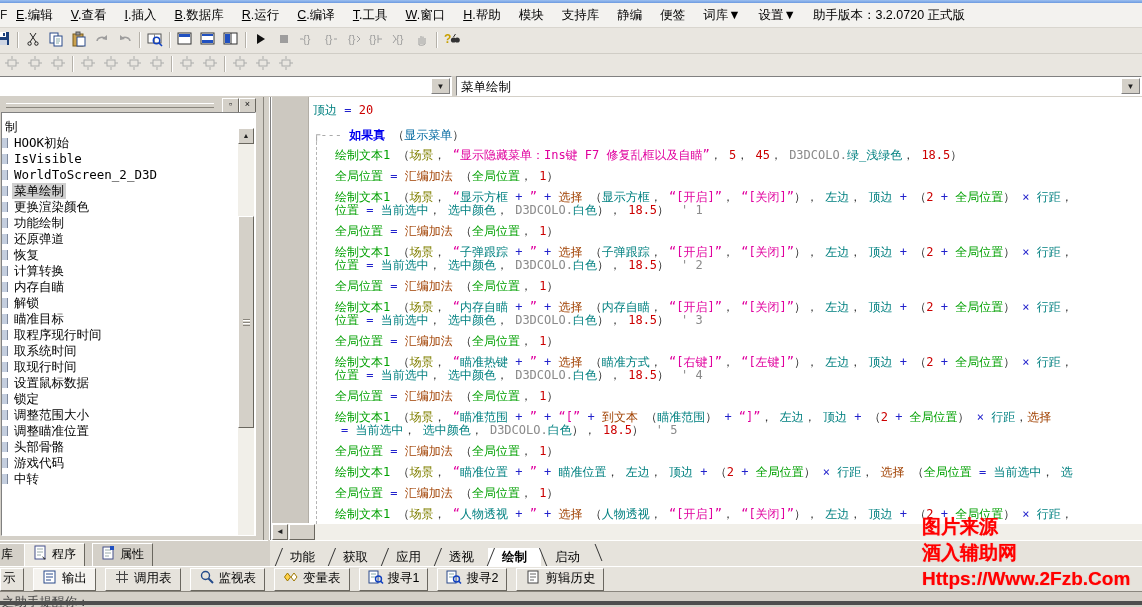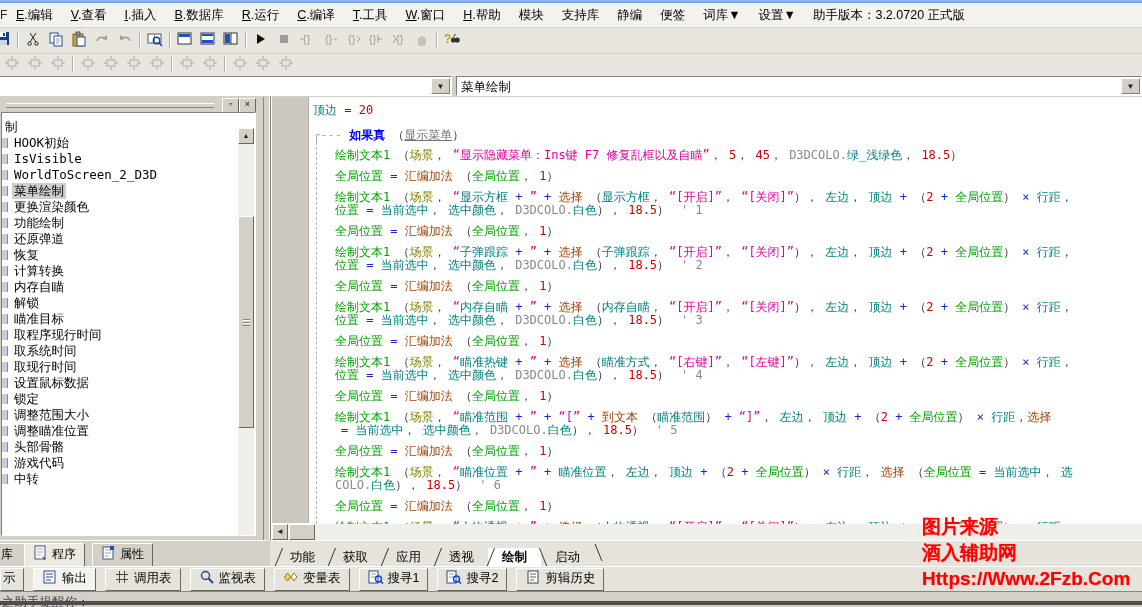--- a/index.html
+++ b/index.html
@@ -272,40 +272,39 @@
           <rect x="9" y="1" width="4" height="4" fill="#2050c0"></rect>
         </svg></span>属性</span>
   </div>
 <div id="splitter" class="abs"></div>
 
 <div id="editor" class="abs">
   <div id="gutter"></div>
   <div id="block-guide"></div>
   <div id="code-lines">
       <div class="cl" style="margin-top: 4px; padding-left: 4px;"><span style="color: rgb(0, 128, 128);">顶边</span><span style="color: rgb(34, 34, 204);"> = </span><span style="color: rgb(204, 0, 0);">20</span></div>
-      <div class="cl" style="margin-top: 12px; padding-left: 4px;"><span style="color: rgb(170, 170, 170);">┌--- </span><span style="color: rgb(0, 0, 238); font-weight: bold;">如果真</span><span style="color: rgb(56, 56, 56);"> （</span><span style="color: #737373; text-decoration: underline;">显示菜单</span><span style="color: rgb(56, 56, 56);">）</span></div>
+      <div class="cl" style="margin-top: 12px; padding-left: 4px;"><span style="color: rgb(170, 170, 170);">┌--- </span><span style="color: rgb(0, 0, 238); font-weight: bold;">如果真</span><span style="color: rgb(56, 56, 56);"> （</span><span style="color: #0369a1;">显示菜单</span><span style="color: rgb(56, 56, 56);">）</span></div>
       <div class="cl" style="margin-top: 7px; padding-left: 26px;"><span style="color: rgb(0, 160, 0);">绘制文本1</span><span style="color: rgb(56, 56, 56);"> （</span><span style="color: rgb(128, 128, 0);">场景</span><span style="color: rgb(56, 56, 56);">， </span><span style="color: rgb(224, 0, 158);">“显示隐藏菜单：Ins键 F7 修复乱框以及自瞄”</span><span style="color: rgb(56, 56, 56);">， </span><span style="color: rgb(204, 0, 0);">5</span><span style="color: rgb(56, 56, 56);">， </span><span style="color: rgb(204, 0, 0);">45</span><span style="color: rgb(56, 56, 56);">， </span><span style="color: rgb(138, 138, 138);">D3DCOLO.</span><span style="color: rgb(0, 128, 128);">绿_浅绿色</span><span style="color: rgb(56, 56, 56);">， </span><span style="color: rgb(204, 0, 0);">18.5</span><span style="color: rgb(56, 56, 56);">）</span></div>
       <div class="cl" style="margin-top: 8px; padding-left: 26px;"><span style="color: rgb(0, 160, 0);">全局位置</span><span style="color: rgb(34, 34, 204);"> = </span><span style="color: rgb(160, 64, 0);">汇编加法</span><span style="color: rgb(56, 56, 56);"> （</span><span style="color: rgb(0, 160, 0);">全局位置</span><span style="color: rgb(56, 56, 56);">， </span><span style="color: rgb(204, 0, 0);">1</span><span style="color: rgb(56, 56, 56);">）</span></div>
       <div class="cl" style="margin-top: 8px; padding-left: 26px;"><span style="color: rgb(0, 160, 0);">绘制文本1</span><span style="color: rgb(56, 56, 56);"> （</span><span style="color: rgb(128, 128, 0);">场景</span><span style="color: rgb(56, 56, 56);">， </span><span style="color: rgb(224, 0, 158);">“</span><span style="color: rgb(0, 128, 128);">显示方框</span><span style="color: rgb(34, 34, 204);"> + </span><span style="color: rgb(224, 0, 158);">”</span><span style="color: rgb(34, 34, 204);"> + </span><span style="color: rgb(160, 64, 0);">选择</span><span style="color: rgb(56, 56, 56);"> （</span><span style="color: rgb(0, 128, 128);">显示方框</span><span style="color: rgb(56, 56, 56);">， </span><span style="color: rgb(224, 0, 158);">“[开启]”</span><span style="color: rgb(56, 56, 56);">， </span><span style="color: rgb(224, 0, 158);">“[关闭]”</span><span style="color: rgb(56, 56, 56);">）， </span><span style="color: rgb(0, 128, 128);">左边</span><span style="color: rgb(56, 56, 56);">， </span><span style="color: rgb(0, 128, 128);">顶边</span><span style="color: rgb(34, 34, 204);"> + </span><span style="color: rgb(56, 56, 56);">（</span><span style="color: rgb(204, 0, 0);">2</span><span style="color: rgb(34, 34, 204);"> + </span><span style="color: rgb(0, 160, 0);">全局位置</span><span style="color: rgb(56, 56, 56);">）</span><span style="color: rgb(34, 34, 204);"> × </span><span style="color: rgb(0, 128, 128);">行距</span><span style="color: rgb(56, 56, 56);">，</span></div>
       <div class="cl" style="margin-top: 0px; padding-left: 26px;"><span style="color: rgb(0, 160, 0);">位置</span><span style="color: rgb(34, 34, 204);"> = </span><span style="color: rgb(0, 128, 128);">当前选中</span><span style="color: rgb(56, 56, 56);">， </span><span style="color: rgb(0, 128, 128);">选中颜色</span><span style="color: rgb(56, 56, 56);">， </span><span style="color: rgb(138, 138, 138);">D3DCOLO.</span><span style="color: rgb(0, 128, 128);">白色</span><span style="color: rgb(56, 56, 56);">）， </span><span style="color: rgb(204, 0, 0);">18.5</span><span style="color: rgb(56, 56, 56);">）</span><span style="color: rgb(138, 138, 138);">　' 1</span></div>
       <div class="cl" style="margin-top: 8px; padding-left: 26px;"><span style="color: rgb(0, 160, 0);">全局位置</span><span style="color: rgb(34, 34, 204);"> = </span><span style="color: rgb(160, 64, 0);">汇编加法</span><span style="color: rgb(56, 56, 56);"> （</span><span style="color: rgb(0, 160, 0);">全局位置</span><span style="color: rgb(56, 56, 56);">， </span><span style="color: rgb(204, 0, 0);">1</span><span style="color: rgb(56, 56, 56);">）</span></div>
       <div class="cl" style="margin-top: 8px; padding-left: 26px;"><span style="color: rgb(0, 160, 0);">绘制文本1</span><span style="color: rgb(56, 56, 56);"> （</span><span style="color: rgb(128, 128, 0);">场景</span><span style="color: rgb(56, 56, 56);">， </span><span style="color: rgb(224, 0, 158);">“</span><span style="color: rgb(0, 128, 128);">子弹跟踪</span><span style="color: rgb(34, 34, 204);"> + </span><span style="color: rgb(224, 0, 158);">”</span><span style="color: rgb(34, 34, 204);"> + </span><span style="color: rgb(160, 64, 0);">选择</span><span style="color: rgb(56, 56, 56);"> （</span><span style="color: rgb(0, 128, 128);">子弹跟踪</span><span style="color: rgb(56, 56, 56);">， </span><span style="color: rgb(224, 0, 158);">“[开启]”</span><span style="color: rgb(56, 56, 56);">， </span><span style="color: rgb(224, 0, 158);">“[关闭]”</span><span style="color: rgb(56, 56, 56);">）， </span><span style="color: rgb(0, 128, 128);">左边</span><span style="color: rgb(56, 56, 56);">， </span><span style="color: rgb(0, 128, 128);">顶边</span><span style="color: rgb(34, 34, 204);"> + </span><span style="color: rgb(56, 56, 56);">（</span><span style="color: rgb(204, 0, 0);">2</span><span style="color: rgb(34, 34, 204);"> + </span><span style="color: rgb(0, 160, 0);">全局位置</span><span style="color: rgb(56, 56, 56);">）</span><span style="color: rgb(34, 34, 204);"> × </span><span style="color: rgb(0, 128, 128);">行距</span><span style="color: rgb(56, 56, 56);">，</span></div>
       <div class="cl" style="margin-top: 0px; padding-left: 26px;"><span style="color: rgb(0, 160, 0);">位置</span><span style="color: rgb(34, 34, 204);"> = </span><span style="color: rgb(0, 128, 128);">当前选中</span><span style="color: rgb(56, 56, 56);">， </span><span style="color: rgb(0, 128, 128);">选中颜色</span><span style="color: rgb(56, 56, 56);">， </span><span style="color: rgb(138, 138, 138);">D3DCOLO.</span><span style="color: rgb(0, 128, 128);">白色</span><span style="color: rgb(56, 56, 56);">）， </span><span style="color: rgb(204, 0, 0);">18.5</span><span style="color: rgb(56, 56, 56);">）</span><span style="color: rgb(138, 138, 138);">　' 2</span></div>
       <div class="cl" style="margin-top: 8px; padding-left: 26px;"><span style="color: rgb(0, 160, 0);">全局位置</span><span style="color: rgb(34, 34, 204);"> = </span><span style="color: rgb(160, 64, 0);">汇编加法</span><span style="color: rgb(56, 56, 56);"> （</span><span style="color: rgb(0, 160, 0);">全局位置</span><span style="color: rgb(56, 56, 56);">， </span><span style="color: rgb(204, 0, 0);">1</span><span style="color: rgb(56, 56, 56);">）</span></div>
       <div class="cl" style="margin-top: 8px; padding-left: 26px;"><span style="color: rgb(0, 160, 0);">绘制文本1</span><span style="color: rgb(56, 56, 56);"> （</span><span style="color: rgb(128, 128, 0);">场景</span><span style="color: rgb(56, 56, 56);">， </span><span style="color: rgb(224, 0, 158);">“</span><span style="color: rgb(0, 128, 128);">内存自瞄</span><span style="color: rgb(34, 34, 204);"> + </span><span style="color: rgb(224, 0, 158);">”</span><span style="color: rgb(34, 34, 204);"> + </span><span style="color: rgb(160, 64, 0);">选择</span><span style="color: rgb(56, 56, 56);"> （</span><span style="color: rgb(0, 128, 128);">内存自瞄</span><span style="color: rgb(56, 56, 56);">， </span><span style="color: rgb(224, 0, 158);">“[开启]”</span><span style="color: rgb(56, 56, 56);">， </span><span style="color: rgb(224, 0, 158);">“[关闭]”</span><span style="color: rgb(56, 56, 56);">）， </span><span style="color: rgb(0, 128, 128);">左边</span><span style="color: rgb(56, 56, 56);">， </span><span style="color: rgb(0, 128, 128);">顶边</span><span style="color: rgb(34, 34, 204);"> + </span><span style="color: rgb(56, 56, 56);">（</span><span style="color: rgb(204, 0, 0);">2</span><span style="color: rgb(34, 34, 204);"> + </span><span style="color: rgb(0, 160, 0);">全局位置</span><span style="color: rgb(56, 56, 56);">）</span><span style="color: rgb(34, 34, 204);"> × </span><span style="color: rgb(0, 128, 128);">行距</span><span style="color: rgb(56, 56, 56);">，</span></div>
       <div class="cl" style="margin-top: 0px; padding-left: 26px;"><span style="color: rgb(0, 160, 0);">位置</span><span style="color: rgb(34, 34, 204);"> = </span><span style="color: rgb(0, 128, 128);">当前选中</span><span style="color: rgb(56, 56, 56);">， </span><span style="color: rgb(0, 128, 128);">选中颜色</span><span style="color: rgb(56, 56, 56);">， </span><span style="color: rgb(138, 138, 138);">D3DCOLO.</span><span style="color: rgb(0, 128, 128);">白色</span><span style="color: rgb(56, 56, 56);">）， </span><span style="color: rgb(204, 0, 0);">18.5</span><span style="color: rgb(56, 56, 56);">）</span><span style="color: rgb(138, 138, 138);">　' 3</span></div>
       <div class="cl" style="margin-top: 8px; padding-left: 26px;"><span style="color: rgb(0, 160, 0);">全局位置</span><span style="color: rgb(34, 34, 204);"> = </span><span style="color: rgb(160, 64, 0);">汇编加法</span><span style="color: rgb(56, 56, 56);"> （</span><span style="color: rgb(0, 160, 0);">全局位置</span><span style="color: rgb(56, 56, 56);">， </span><span style="color: rgb(204, 0, 0);">1</span><span style="color: rgb(56, 56, 56);">）</span></div>
       <div class="cl" style="margin-top: 8px; padding-left: 26px;"><span style="color: rgb(0, 160, 0);">绘制文本1</span><span style="color: rgb(56, 56, 56);"> （</span><span style="color: rgb(128, 128, 0);">场景</span><span style="color: rgb(56, 56, 56);">， </span><span style="color: rgb(224, 0, 158);">“</span><span style="color: rgb(0, 128, 128);">瞄准热键</span><span style="color: rgb(34, 34, 204);"> + </span><span style="color: rgb(224, 0, 158);">”</span><span style="color: rgb(34, 34, 204);"> + </span><span style="color: rgb(160, 64, 0);">选择</span><span style="color: rgb(56, 56, 56);"> （</span><span style="color: rgb(0, 128, 128);">瞄准方式</span><span style="color: rgb(56, 56, 56);">， </span><span style="color: rgb(224, 0, 158);">“[右键]”</span><span style="color: rgb(56, 56, 56);">， </span><span style="color: rgb(224, 0, 158);">“[左键]”</span><span style="color: rgb(56, 56, 56);">）， </span><span style="color: rgb(0, 128, 128);">左边</span><span style="color: rgb(56, 56, 56);">， </span><span style="color: rgb(0, 128, 128);">顶边</span><span style="color: rgb(34, 34, 204);"> + </span><span style="color: rgb(56, 56, 56);">（</span><span style="color: rgb(204, 0, 0);">2</span><span style="color: rgb(34, 34, 204);"> + </span><span style="color: rgb(0, 160, 0);">全局位置</span><span style="color: rgb(56, 56, 56);">）</span><span style="color: rgb(34, 34, 204);"> × </span><span style="color: rgb(0, 128, 128);">行距</span><span style="color: rgb(56, 56, 56);">，</span></div>
       <div class="cl" style="margin-top: 0px; padding-left: 26px;"><span style="color: rgb(0, 160, 0);">位置</span><span style="color: rgb(34, 34, 204);"> = </span><span style="color: rgb(0, 128, 128);">当前选中</span><span style="color: rgb(56, 56, 56);">， </span><span style="color: rgb(0, 128, 128);">选中颜色</span><span style="color: rgb(56, 56, 56);">， </span><span style="color: rgb(138, 138, 138);">D3DCOLO.</span><span style="color: rgb(0, 128, 128);">白色</span><span style="color: rgb(56, 56, 56);">）， </span><span style="color: rgb(204, 0, 0);">18.5</span><span style="color: rgb(56, 56, 56);">）</span><span style="color: rgb(138, 138, 138);">　' 4</span></div>
       <div class="cl" style="margin-top: 8px; padding-left: 26px;"><span style="color: rgb(0, 160, 0);">全局位置</span><span style="color: rgb(34, 34, 204);"> = </span><span style="color: rgb(160, 64, 0);">汇编加法</span><span style="color: rgb(56, 56, 56);"> （</span><span style="color: rgb(0, 160, 0);">全局位置</span><span style="color: rgb(56, 56, 56);">， </span><span style="color: rgb(204, 0, 0);">1</span><span style="color: rgb(56, 56, 56);">）</span></div>
       <div class="cl" style="margin-top: 8px; padding-left: 26px;"><span style="color: rgb(0, 160, 0);">绘制文本1</span><span style="color: rgb(56, 56, 56);"> （</span><span style="color: rgb(128, 128, 0);">场景</span><span style="color: rgb(56, 56, 56);">， </span><span style="color: rgb(224, 0, 158);">“</span><span style="color: rgb(0, 128, 128);">瞄准范围</span><span style="color: rgb(34, 34, 204);"> + </span><span style="color: rgb(224, 0, 158);">”</span><span style="color: rgb(34, 34, 204);"> + </span><span style="color: rgb(224, 0, 158);">“[”</span><span style="color: rgb(34, 34, 204);"> + </span><span style="color: rgb(160, 64, 0);">到文本</span><span style="color: rgb(56, 56, 56);"> （</span><span style="color: rgb(0, 128, 128);">瞄准范围</span><span style="color: rgb(56, 56, 56);">）</span><span style="color: rgb(34, 34, 204);"> + </span><span style="color: rgb(224, 0, 158);">“]”</span><span style="color: rgb(56, 56, 56);">， </span><span style="color: rgb(0, 128, 128);">左边</span><span style="color: rgb(56, 56, 56);">， </span><span style="color: rgb(0, 128, 128);">顶边</span><span style="color: rgb(34, 34, 204);"> + </span><span style="color: rgb(56, 56, 56);">（</span><span style="color: rgb(204, 0, 0);">2</span><span style="color: rgb(34, 34, 204);"> + </span><span style="color: rgb(0, 160, 0);">全局位置</span><span style="color: rgb(56, 56, 56);">）</span><span style="color: rgb(34, 34, 204);"> × </span><span style="color: rgb(0, 128, 128);">行距</span><span style="color: rgb(56, 56, 56);">，</span><span style="color: rgb(160, 64, 0);">选择</span></div>
       <div class="cl" style="margin-top: 0px; padding-left: 32px;"><span style="color: rgb(34, 34, 204);">= </span><span style="color: rgb(0, 128, 128);">当前选中</span><span style="color: rgb(56, 56, 56);">， </span><span style="color: rgb(0, 128, 128);">选中颜色</span><span style="color: rgb(56, 56, 56);">， </span><span style="color: rgb(138, 138, 138);">D3DCOLO.</span><span style="color: rgb(0, 128, 128);">白色</span><span style="color: rgb(56, 56, 56);">）， </span><span style="color: rgb(204, 0, 0);">18.5</span><span style="color: rgb(56, 56, 56);">）</span><span style="color: rgb(138, 138, 138);">　' 5</span></div>
       <div class="cl" style="margin-top: 8px; padding-left: 26px;"><span style="color: rgb(0, 160, 0);">全局位置</span><span style="color: rgb(34, 34, 204);"> = </span><span style="color: rgb(160, 64, 0);">汇编加法</span><span style="color: rgb(56, 56, 56);"> （</span><span style="color: rgb(0, 160, 0);">全局位置</span><span style="color: rgb(56, 56, 56);">， </span><span style="color: rgb(204, 0, 0);">1</span><span style="color: rgb(56, 56, 56);">）</span></div>
       <div class="cl" style="margin-top: 8px; padding-left: 26px;"><span style="color: rgb(0, 160, 0);">绘制文本1</span><span style="color: rgb(56, 56, 56);"> （</span><span style="color: rgb(128, 128, 0);">场景</span><span style="color: rgb(56, 56, 56);">， </span><span style="color: rgb(224, 0, 158);">“</span><span style="color: rgb(0, 128, 128);">瞄准位置</span><span style="color: rgb(34, 34, 204);"> + </span><span style="color: rgb(224, 0, 158);">”</span><span style="color: rgb(34, 34, 204);"> + </span><span style="color: rgb(0, 128, 128);">瞄准位置</span><span style="color: rgb(56, 56, 56);">， </span><span style="color: rgb(0, 128, 128);">左边</span><span style="color: rgb(56, 56, 56);">， </span><span style="color: rgb(0, 128, 128);">顶边</span><span style="color: rgb(34, 34, 204);"> + </span><span style="color: rgb(56, 56, 56);">（</span><span style="color: rgb(204, 0, 0);">2</span><span style="color: rgb(34, 34, 204);"> + </span><span style="color: rgb(0, 160, 0);">全局位置</span><span style="color: rgb(56, 56, 56);">）</span><span style="color: rgb(34, 34, 204);"> × </span><span style="color: rgb(0, 128, 128);">行距</span><span style="color: rgb(56, 56, 56);">， </span><span style="color: rgb(160, 64, 0);">选择</span><span style="color: rgb(56, 56, 56);"> （</span><span style="color: rgb(0, 160, 0);">全局位置</span><span style="color: rgb(34, 34, 204);"> = </span><span style="color: rgb(0, 128, 128);">当前选中</span><span style="color: rgb(56, 56, 56);">， </span><span style="color: rgb(0, 128, 128);">选</span></div>
-      <div class="cl" style="margin-top: 0px; padding-left: 26px;"><span style="color: rgb(138, 138, 138);">COLO.</span><span style="color: rgb(0, 128, 128);">白色</span><span style="color: rgb(56, 56, 56);">）， </span><span style="color: rgb(204, 0, 0);">18.5</span><span style="color: rgb(56, 56, 56);">）</span><span style="color: rgb(138, 138, 138);">　' 6</span></div>
       <div class="cl" style="margin-top: 8px; padding-left: 26px;"><span style="color: rgb(0, 160, 0);">全局位置</span><span style="color: rgb(34, 34, 204);"> = </span><span style="color: rgb(160, 64, 0);">汇编加法</span><span style="color: rgb(56, 56, 56);"> （</span><span style="color: rgb(0, 160, 0);">全局位置</span><span style="color: rgb(56, 56, 56);">， </span><span style="color: rgb(204, 0, 0);">1</span><span style="color: rgb(56, 56, 56);">）</span></div>
       <div class="cl" style="margin-top: 8px; padding-left: 26px;"><span style="color: rgb(0, 160, 0);">绘制文本1</span><span style="color: rgb(56, 56, 56);"> （</span><span style="color: rgb(128, 128, 0);">场景</span><span style="color: rgb(56, 56, 56);">， </span><span style="color: rgb(224, 0, 158);">“</span><span style="color: rgb(0, 128, 128);">人物透视</span><span style="color: rgb(34, 34, 204);"> + </span><span style="color: rgb(224, 0, 158);">”</span><span style="color: rgb(34, 34, 204);"> + </span><span style="color: rgb(160, 64, 0);">选择</span><span style="color: rgb(56, 56, 56);"> （</span><span style="color: rgb(0, 128, 128);">人物透视</span><span style="color: rgb(56, 56, 56);">， </span><span style="color: rgb(224, 0, 158);">“[开启]”</span><span style="color: rgb(56, 56, 56);">， </span><span style="color: rgb(224, 0, 158);">“[关闭]”</span><span style="color: rgb(56, 56, 56);">）， </span><span style="color: rgb(0, 128, 128);">左边</span><span style="color: rgb(56, 56, 56);">， </span><span style="color: rgb(0, 128, 128);">顶边</span><span style="color: rgb(34, 34, 204);"> + </span><span style="color: rgb(56, 56, 56);">（</span><span style="color: rgb(204, 0, 0);">2</span><span style="color: rgb(34, 34, 204);"> + </span><span style="color: rgb(0, 160, 0);">全局位置</span><span style="color: rgb(56, 56, 56);">）</span><span style="color: rgb(34, 34, 204);"> × </span><span style="color: rgb(0, 128, 128);">行距</span><span style="color: rgb(56, 56, 56);">，</span></div>
     </div>
   <div id="hscroll">
     <div id="hs-left" class="sb-btn" style="font-size:8px;">◄</div>
     <div id="hs-thumb"></div>
   </div>
 </div>
 
 <div id="editor-tabs" class="abs"><span class="etab">功能</span><span class="etab">获取</span><span class="etab">应用</span><span class="etab">透视</span><span class="etab active">绘制</span><span class="etab fw">启动</span><span id="etab-close"></span></div>

